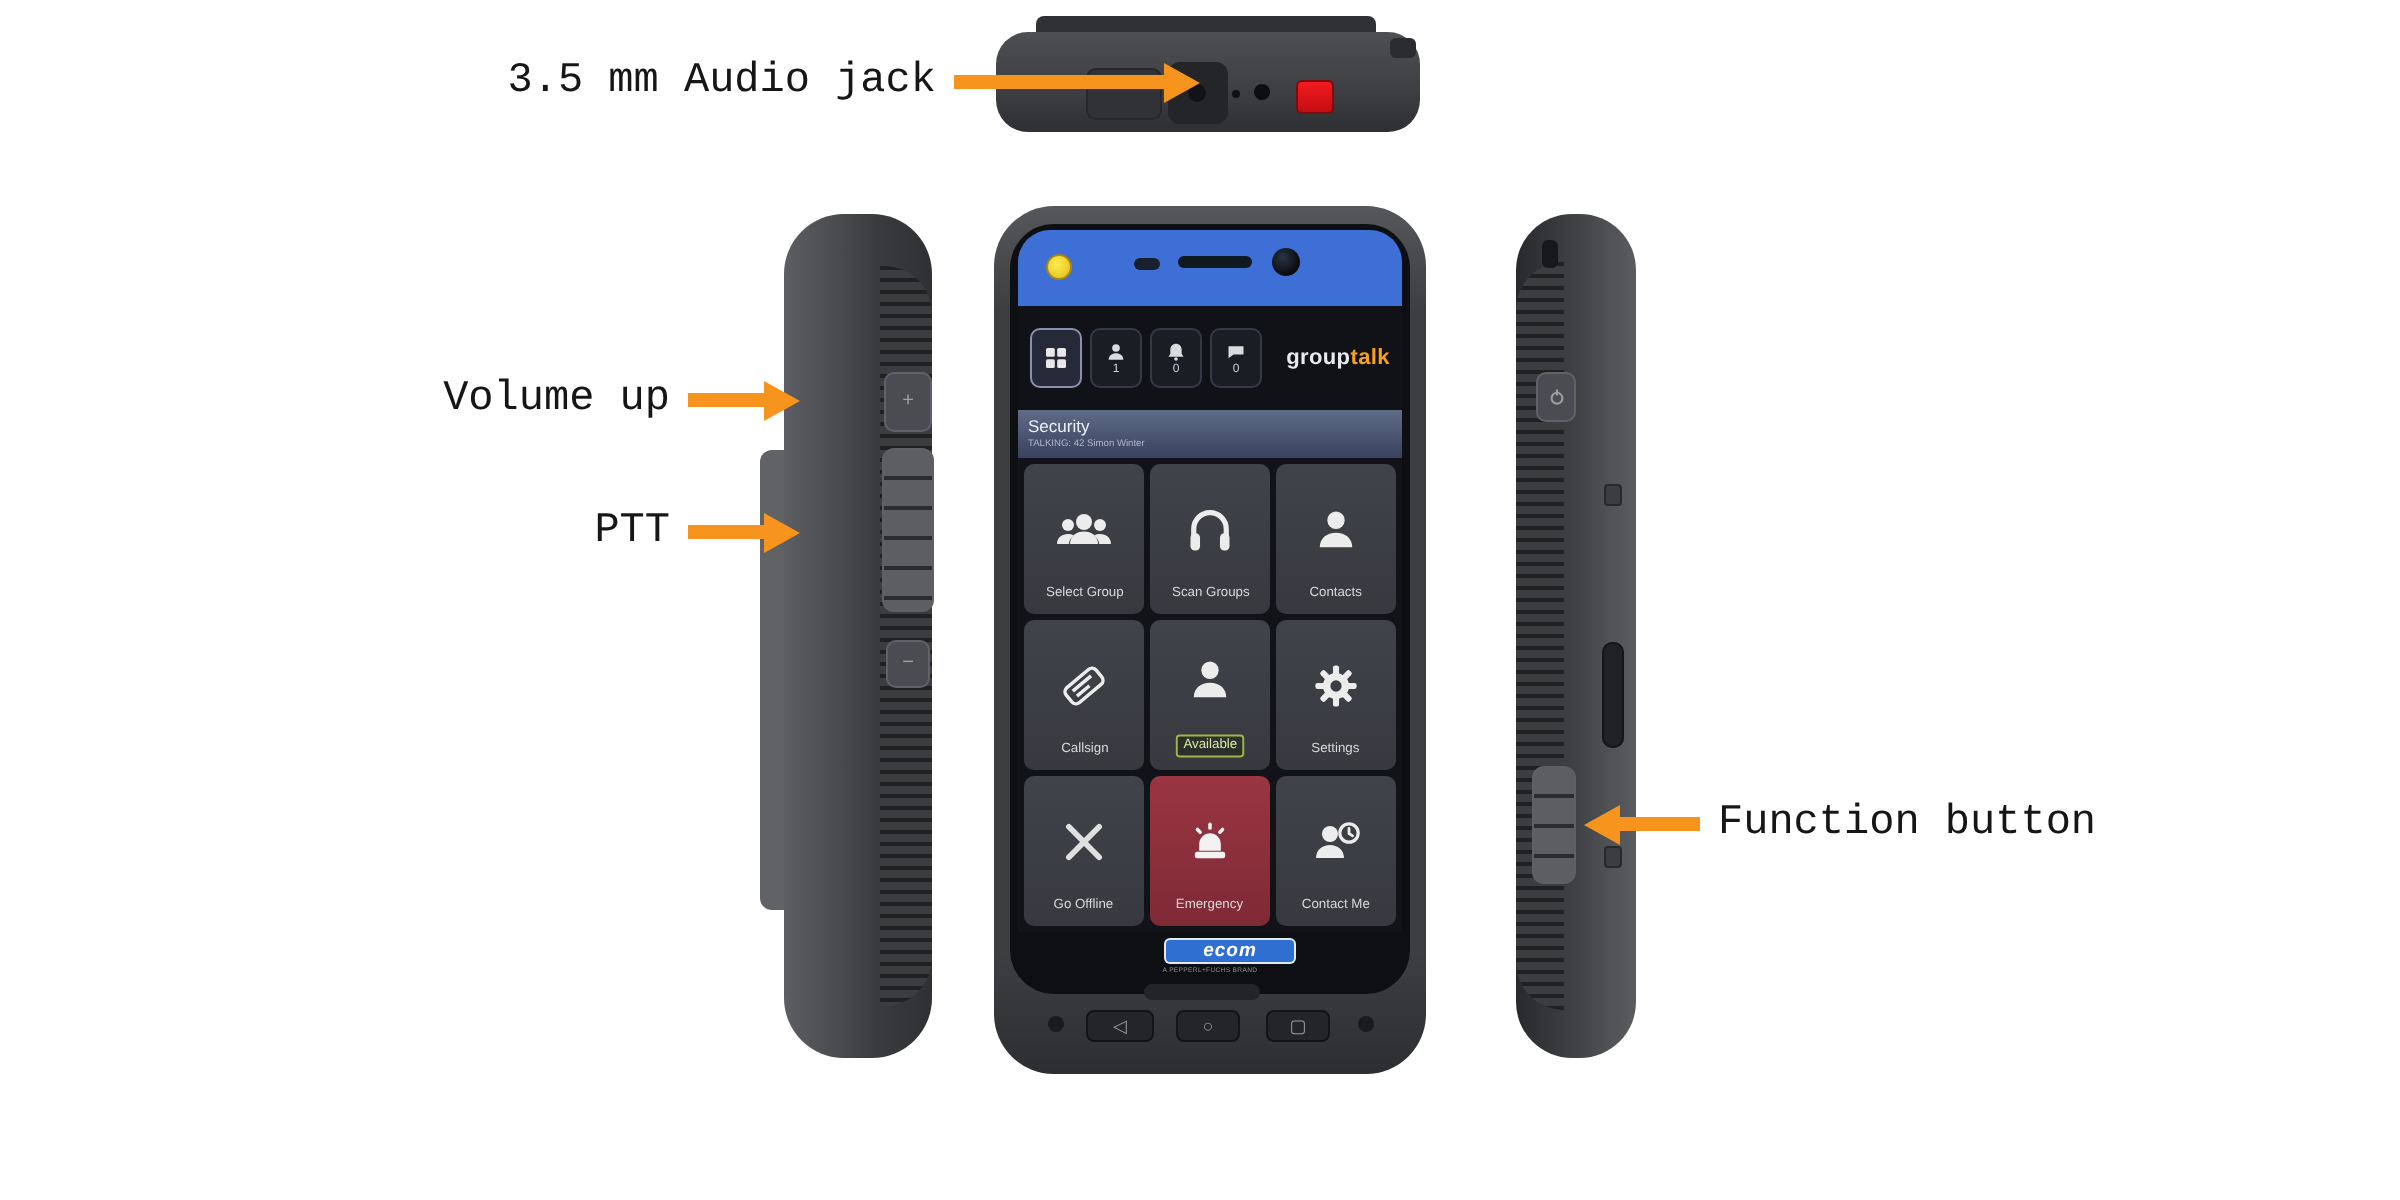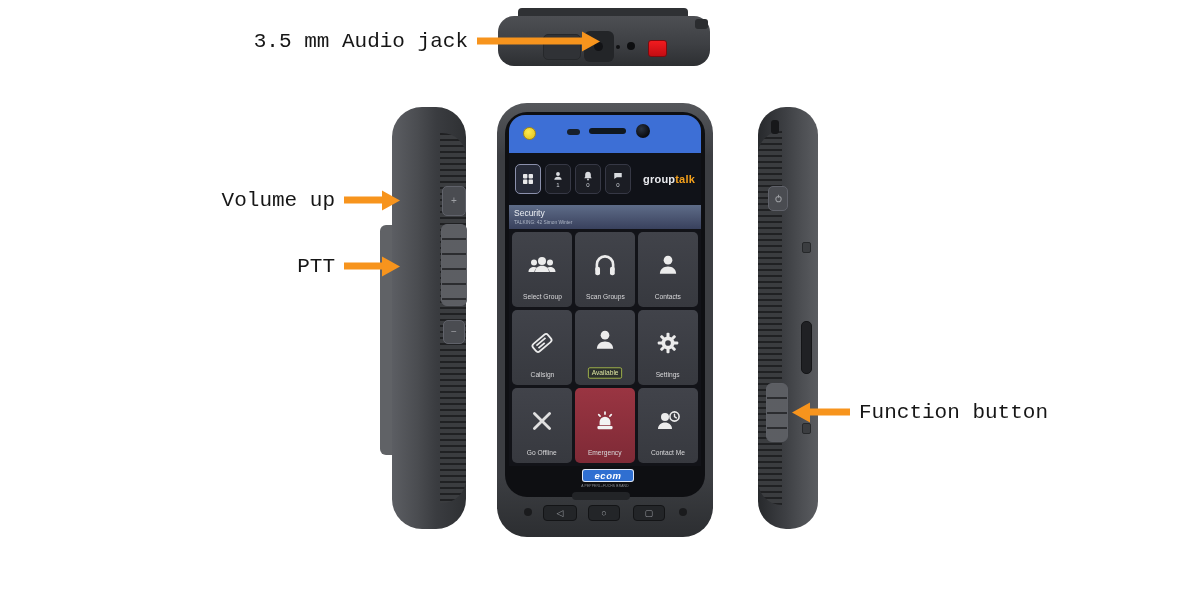--- a/index.html
+++ b/index.html
@@ -71,21 +71,21 @@
   .gt-talk{color:var(--talk);}
   .secbar{height:24px;background:linear-gradient(180deg,#5e6c88,#39415d);padding:2px 5px;display:flex;flex-direction:column;justify-content:center;}
   .sec-title{font-size:8.5px;color:#eceff4;line-height:1.2;}
   .sec-sub{font-size:6px;color:#aeb6c6;line-height:1.2;transform:scale(.8);transform-origin:left center;white-space:nowrap;}
   .grid{flex:1;display:grid;grid-template-columns:repeat(3,1fr);grid-template-rows:repeat(3,1fr);gap:3px;padding:3px;background:#121318;}
   .tile{background:linear-gradient(180deg,#41434a,#37393f);border-radius:5px;display:flex;flex-direction:column;align-items:center;overflow:hidden;}
   .tile .ticon{flex:1;display:flex;align-items:center;justify-content:center;padding-top:4px;}
   .tile .tlabel{font-size:7px;color:#d8d8da;padding-bottom:7px;white-space:nowrap;transform:scale(.95);}
   .tile.emergency{background:linear-gradient(180deg,#9a3542,#7e2a36);}
   .chip{font-size:7px;color:#dde6a0;border:1px solid var(--avail);border-radius:2px;padding:0 3px 1px 3px;margin-bottom:6px;background:rgba(15,25,0,.30);line-height:1.3;white-space:nowrap;transform:scale(.95);}
-  .ecom{left:85px;top:366px;width:52px;height:13px;background:var(--ecom-blue);border:1px solid rgba(255,255,255,.85);border-radius:3px;display:flex;align-items:center;justify-content:center;}
+  .ecom{left:85px;top:366px;width:66px;height:13px;background:var(--ecom-blue);border:1px solid rgba(255,255,255,.85);border-radius:3px;display:flex;align-items:center;justify-content:center;}
   .ecom-text{color:#fff;font-weight:bold;font-style:italic;font-size:9.5px;letter-spacing:.5px;line-height:1;}
   .tagline{left:0;top:381px;width:216px;text-align:center;font-size:6px;color:#8e9298;transform:scale(.55);transform-origin:center top;letter-spacing:.3px;white-space:nowrap;}
   .chin-slot{left:75px;top:389px;width:58px;height:8px;background:#222427;border-radius:4px;}
   .nav-btn{top:402px;height:16px;background:#232528;border:1px solid #131416;border-radius:4px;color:#989ba0;display:flex;align-items:center;justify-content:center;font-size:9px;line-height:1;}
   .nav-screw{top:405px;width:8px;height:8px;border-radius:50%;background:#1a1b1d;}
 </style>
 </head>
 <body>
 
 <div class="canvas">

